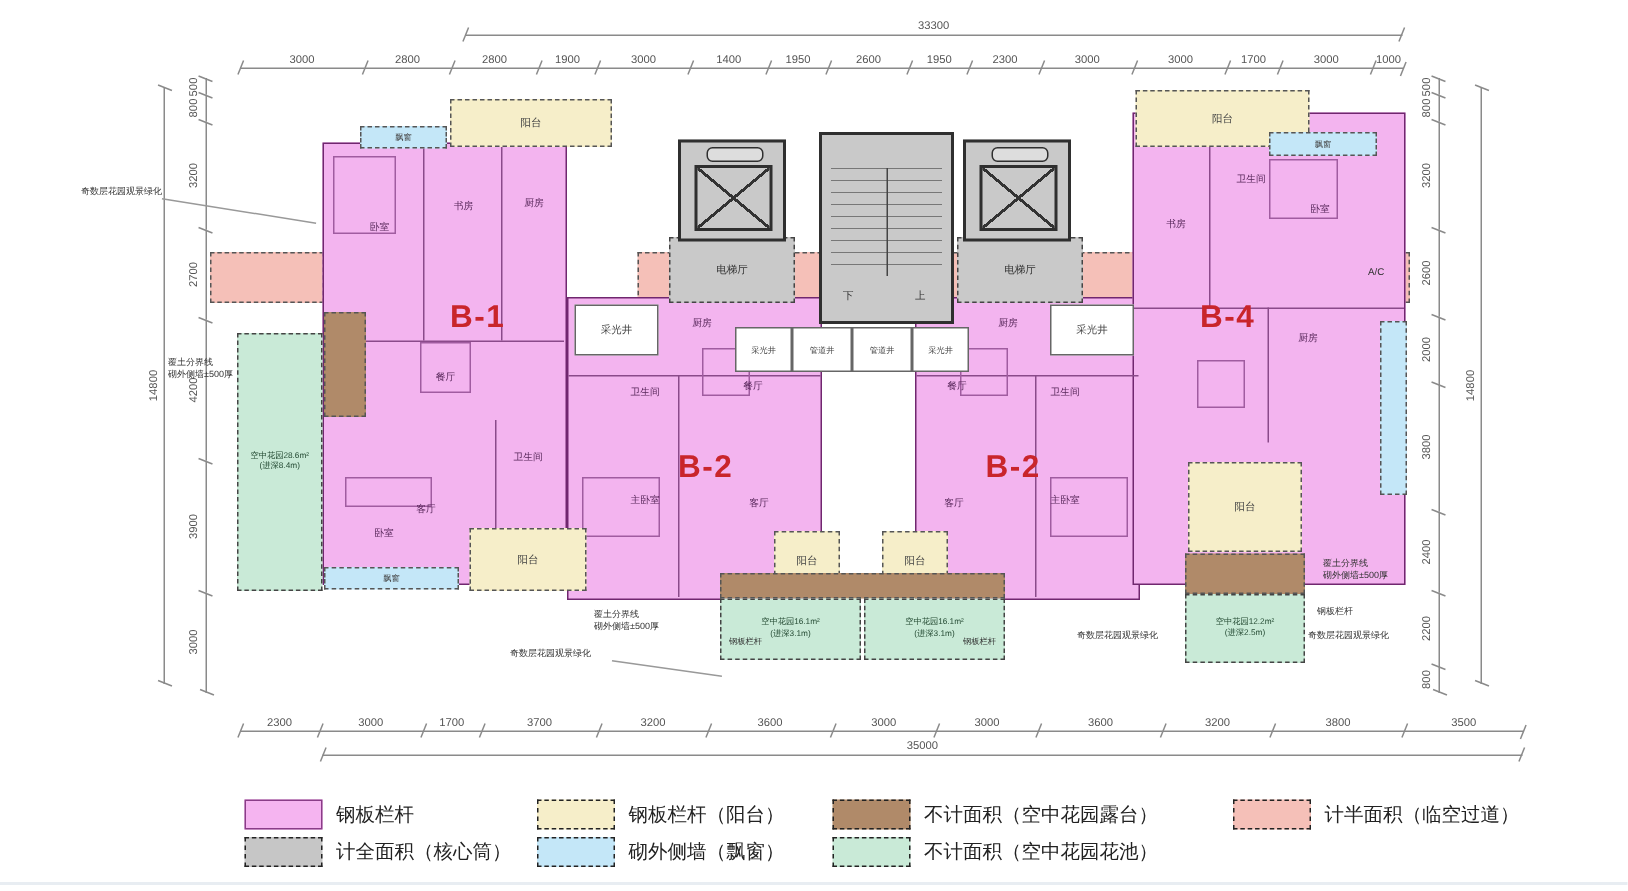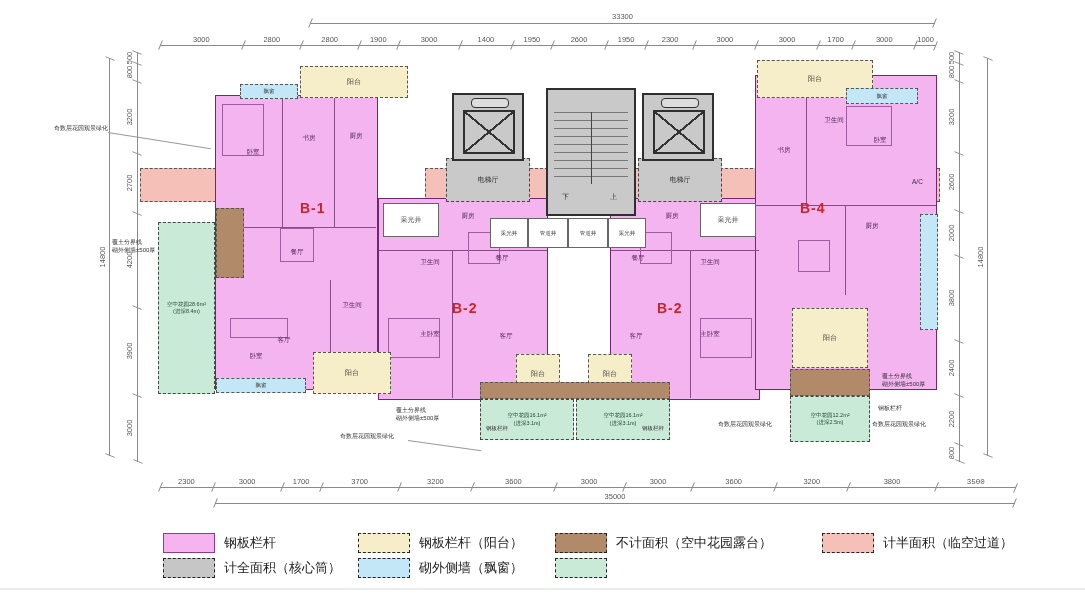--- a/index.html
+++ b/index.html
@@ -10,21 +10,21 @@
   .salmon{background:#f5c0b8;border:1px dashed #555}
   .cream{background:#f6eec9;border:1px dashed #555}
   .blue{background:#c4e7f8;border:1px dashed #555}
   .green{background:#c9ead7;border:1px dashed #444}
   .brown{background:#b08a69;border:1px dashed #555}
   .gray{background:#c9c9c9;border:1px dashed #444}
   .white{background:#fff;border:1px solid #666}
   .lab{display:flex;align-items:center;justify-content:center;flex-direction:column}
   .zl{font-size:7px;color:#444;white-space:nowrap}
   .zl.s{font-size:5.5px;color:#244a33;line-height:1.35}
-  .unit-id{position:absolute;color:#c9252b;font-weight:bold;font-size:14px;letter-spacing:1px;white-space:nowrap}
+  .unit-id{position:absolute;color:#c9252b;font-weight:bold;font-size:21px;letter-spacing:1px;white-space:nowrap}
   .room{position:absolute;font-size:6.5px;color:#57275a;transform:translate(-50%,-50%);white-space:nowrap}
   .corelab{font-size:7px;color:#333}
   .ann{position:absolute;font-size:6px;color:#333;line-height:1.35;white-space:nowrap}
   .furn{position:absolute;border:1px solid #a05ca0;box-sizing:border-box}
   .iwall{position:absolute;background:#8a4a8a}
   .lead{position:absolute;height:1px;background:#999;transform-origin:left center}
   
   .cab{position:absolute;border:2px solid #2f2f2f;box-sizing:border-box;
     background:
      linear-gradient(to bottom right,transparent calc(50% - 1px),#333 calc(50% - 1px),#333 calc(50% + 1px),transparent calc(50% + 1px)),
@@ -138,21 +138,21 @@
       </div>
       <div class="seg" style="flex-grow: 3600;">
         <span class="t">3600</span>
       </div>
       <div class="seg" style="flex-grow: 3200;">
         <span class="t">3200</span>
       </div>
       <div class="seg" style="flex-grow: 3800;">
         <span class="t">3800</span>
       </div>
-      <div class="seg" style="flex-grow: 3500; font-family: Liberation Mono, monospace;">
+      <div class="seg" style="flex-grow: 3500;">
         <span class="t">3500</span>
       </div>
     </div>
   <div class="total h" style="left:215px;top:492px;width:800px"><span>35000</span></div>
   <div class="total v" style="left:98px;top:58px;height:398px">
       <span class="t">14800</span>
     </div>
   <div class="dim v" style="left:122px;top:52px;height:410px">
       <div class="seg" style="flex-grow: 500;">
         <span class="t">500</span>
@@ -391,19 +391,20 @@
     <div class="lgitem" style="left: 358px; top: 558px;">
       <span class="sw" style="background: rgb(196, 231, 248); border: 1.5px dashed rgb(34, 34, 34);"></span>
       <span class="lgtext">砌外侧墙（飘窗）</span>
     </div>
     <div class="lgitem" style="left: 555px; top: 533px;">
       <span class="sw" style="background: rgb(176, 138, 105); border: 1.5px dashed rgb(34, 34, 34);"></span>
       <span class="lgtext">不计面积（空中花园露台）</span>
     </div>
     <div class="lgitem" style="left: 555px; top: 558px;">
       <span class="sw" style="background: rgb(201, 234, 215); border: 1.5px dashed rgb(34, 34, 34);"></span>
+      <span class="lgtext">不计面积（空中花园花池）</span>
     </div>
     <div class="lgitem" style="left: 822px; top: 533px;">
       <span class="sw" style="background: rgb(245, 192, 184); border: 1.5px dashed rgb(34, 34, 34);"></span>
       <span class="lgtext">计半面积（临空过道）</span>
     </div>
   </div>
 <div style="position:absolute;left:0;top:588px;width:1085px;height:2px;background:#e8edf2"></div>
 
 </body></html>

